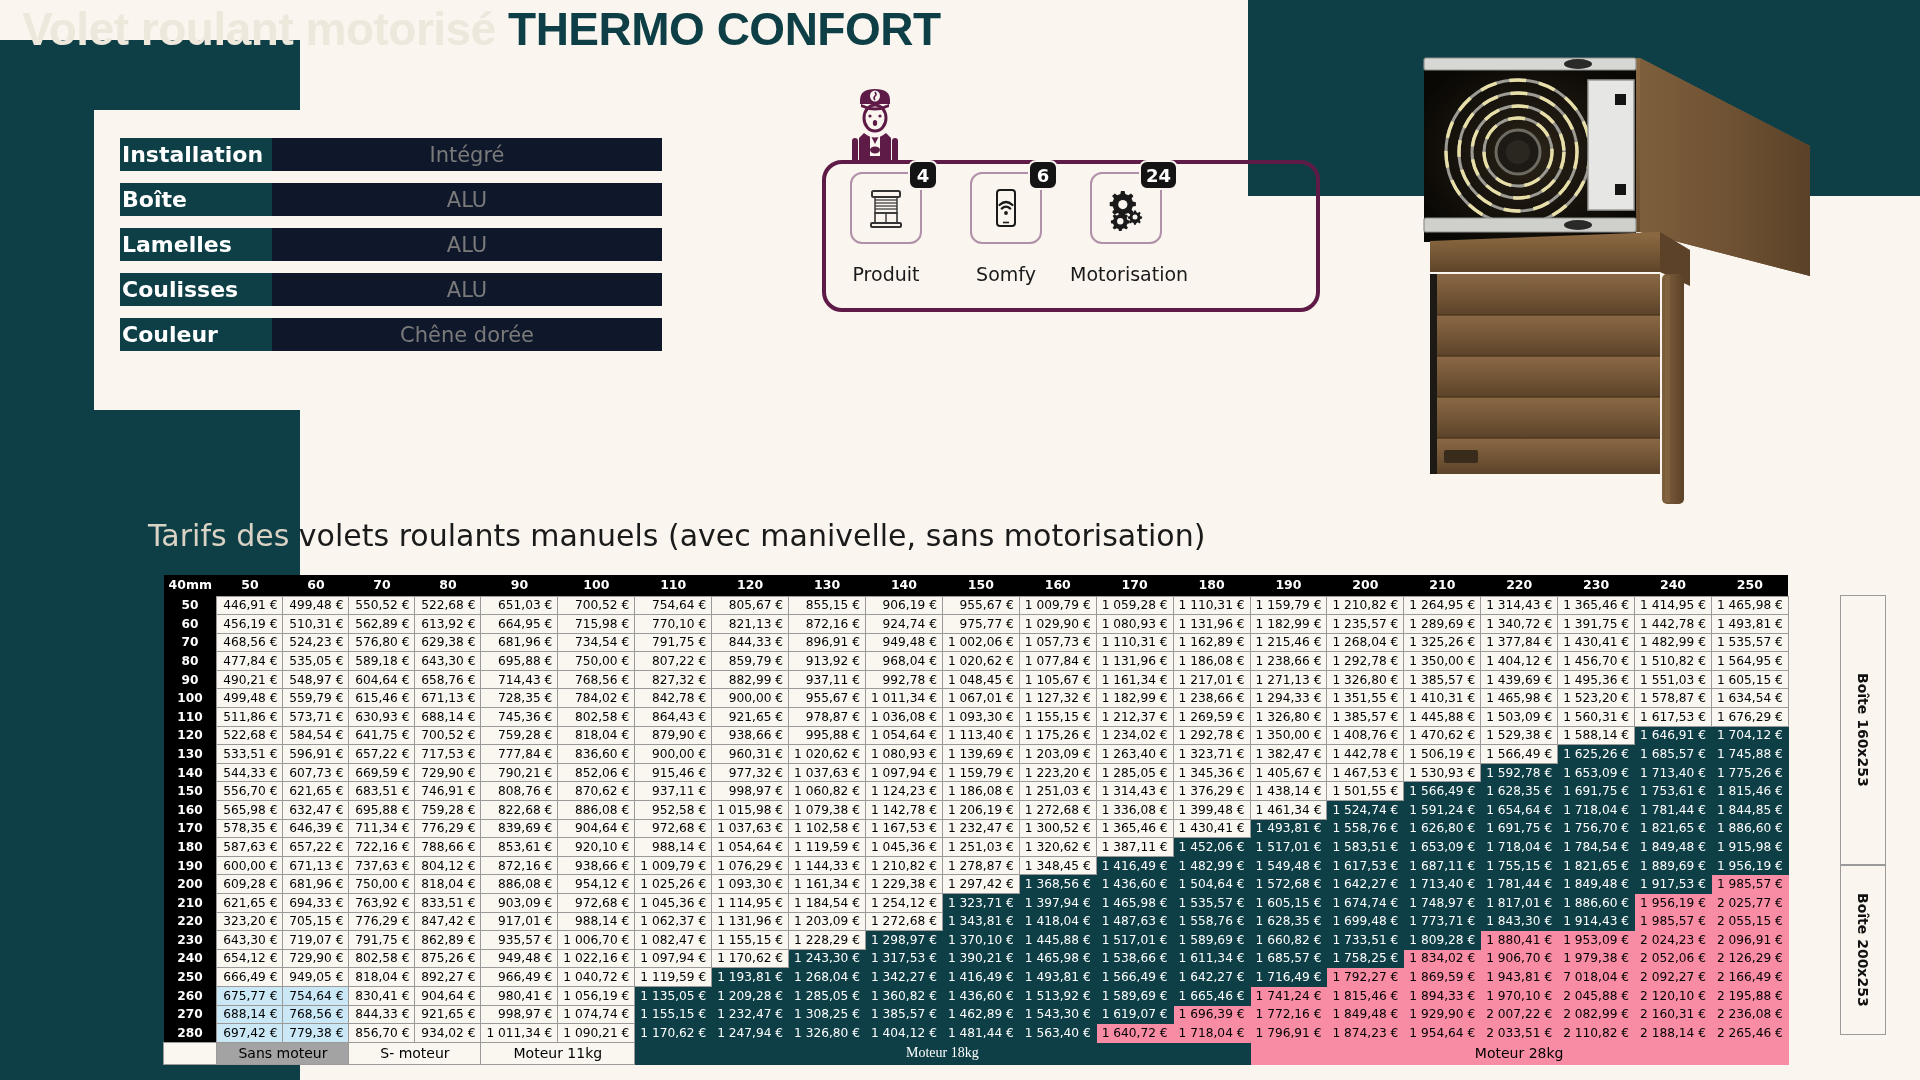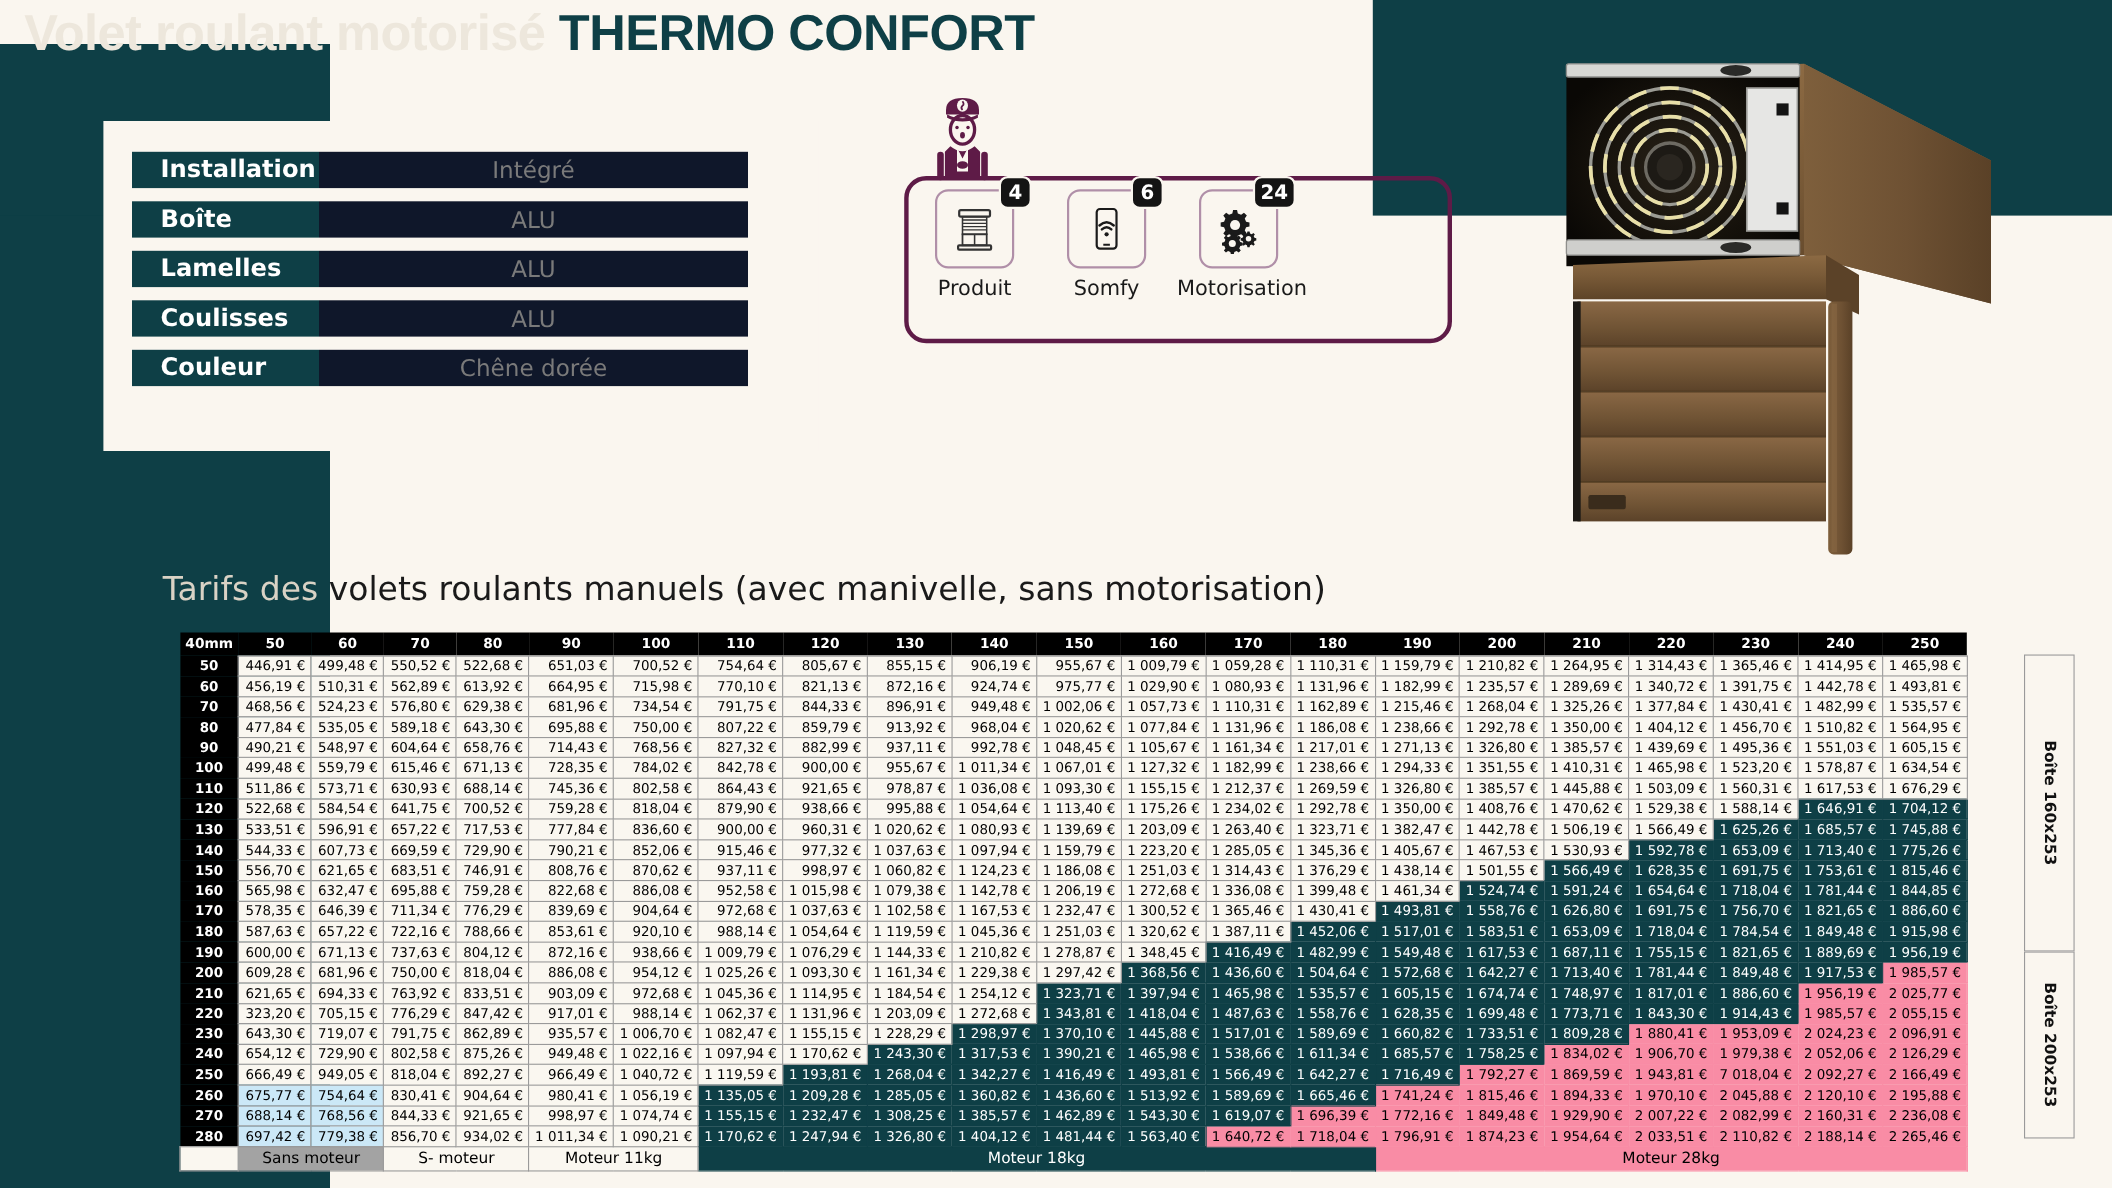--- a/index.html
+++ b/index.html
@@ -23,22 +23,22 @@
     font-family:Liberation Sans, sans-serif;font-weight:bold;font-size:46px;
     white-space:nowrap;letter-spacing:-0.5px;
   }
   #page-title .w{color:#EDE7DC;}
   #page-title .d{color:#0E3F46;}
 
   
   #spec-table{position:absolute;left:120px;top:138px;width:600px;z-index:40;}
   .spec-row{display:flex;align-items:center;margin-bottom:12px;}
   .spec-key{
-    width:170px;height:33px;background:#0E3F46;color:#fff;
-    display:flex;align-items:center;padding-left:26px;
+    width:152px;height:33px;background:#0E3F46;color:#fff;
+    display:flex;align-items:center;padding-left:2px;
     font-size:22px;font-weight:600;box-sizing:border-box;
     font-family:"DejaVu Sans", sans-serif;
   }
   .spec-val{
     width:390px;height:33px;background:#0f172a;color:#7A7A7A;
     display:flex;align-items:center;justify-content:center;
     font-size:21px;box-sizing:border-box;
     font-family:"DejaVu Sans", sans-serif;
   }
 
@@ -54,21 +54,21 @@
     width:72px;height:72px;margin:0 auto;border:2px solid #B08FA8;border-radius:12px;
     position:relative;box-sizing:border-box;
     display:flex;align-items:center;justify-content:center;
   }
   .icon-badge{
     position:absolute;right:-18px;top:-14px;min-width:30px;height:30px;padding:0 5px;
     background:#141414;color:#fff;border-radius:8px;border:2px solid #FAF6EF;
     font-size:18px;font-weight:bold;display:flex;align-items:center;justify-content:center;
     font-family:"DejaVu Sans", sans-serif;box-sizing:border-box;
   }
-  .icon-label{margin-top:7px;font-size:19px;color:#1a1a1a;white-space:nowrap;
+  .icon-label{margin-top:19px;font-size:19px;color:#1a1a1a;white-space:nowrap;
               font-family:"DejaVu Sans", sans-serif;}
 
   
   #product-photo{position:absolute;left:1400px;top:36px;width:480px;height:500px;z-index:30;}
 
   
   #subtitle{
     position:absolute;left:148px;top:518px;z-index:40;
     font-size:30px;white-space:nowrap;font-family:"DejaVu Sans", sans-serif;
   }
@@ -86,21 +86,21 @@
                     font-size:12.5px;height:21px;border:0;}
   table.pt th.rh{background:#000;color:#fff;font-weight:bold;text-align:center;width:50px;border:0;}
   td.c{background:#FAF7F0;color:#000;border:1px solid #9a9a9a;}
   td.c.blue{background:#CBE8F7;}
   td.c.teal{background:#0E3F46;color:#fff;border-color:#0E3F46;}
   td.c.pink{background:#F98CA5;color:#000;border-color:#F98CA5;}
   tr.legend td{height:22px;font-size:14px;text-align:center;font-weight:normal;}
   td.lg-empty{background:#FAF7F0;border:1px solid #9a9a9a;}
   td.lg-blue{background:#a3a3a3;color:#000;border:1px solid #9a9a9a;}
   td.lg-white{background:#FAF7F0;color:#000;border:1px solid #9a9a9a;}
-  td.lg-teal{background:#0E3F46;color:#fff;border:1px solid #0E3F46;}
+  td.lg-teal{background:#0E3F46;color:#fff;border:1px solid #0E3F46;font-family:Liberation Serif, serif;}
   td.lg-pink{background:#F98CA5;color:#000;border:1px solid #F98CA5;}
 
   
   #box-labels{position:absolute;left:1840px;top:575px;width:60px;height:460px;z-index:40;}
   .boxlabel{
     position:absolute;left:0;width:46px;border:1px solid #9a9a9a;background:#FAF6EF;
     display:flex;align-items:center;justify-content:center;box-sizing:border-box;
   }
   .boxlabel span{
     writing-mode:vertical-rl;font-size:14px;font-weight:bold;color:#111;white-space:nowrap;

